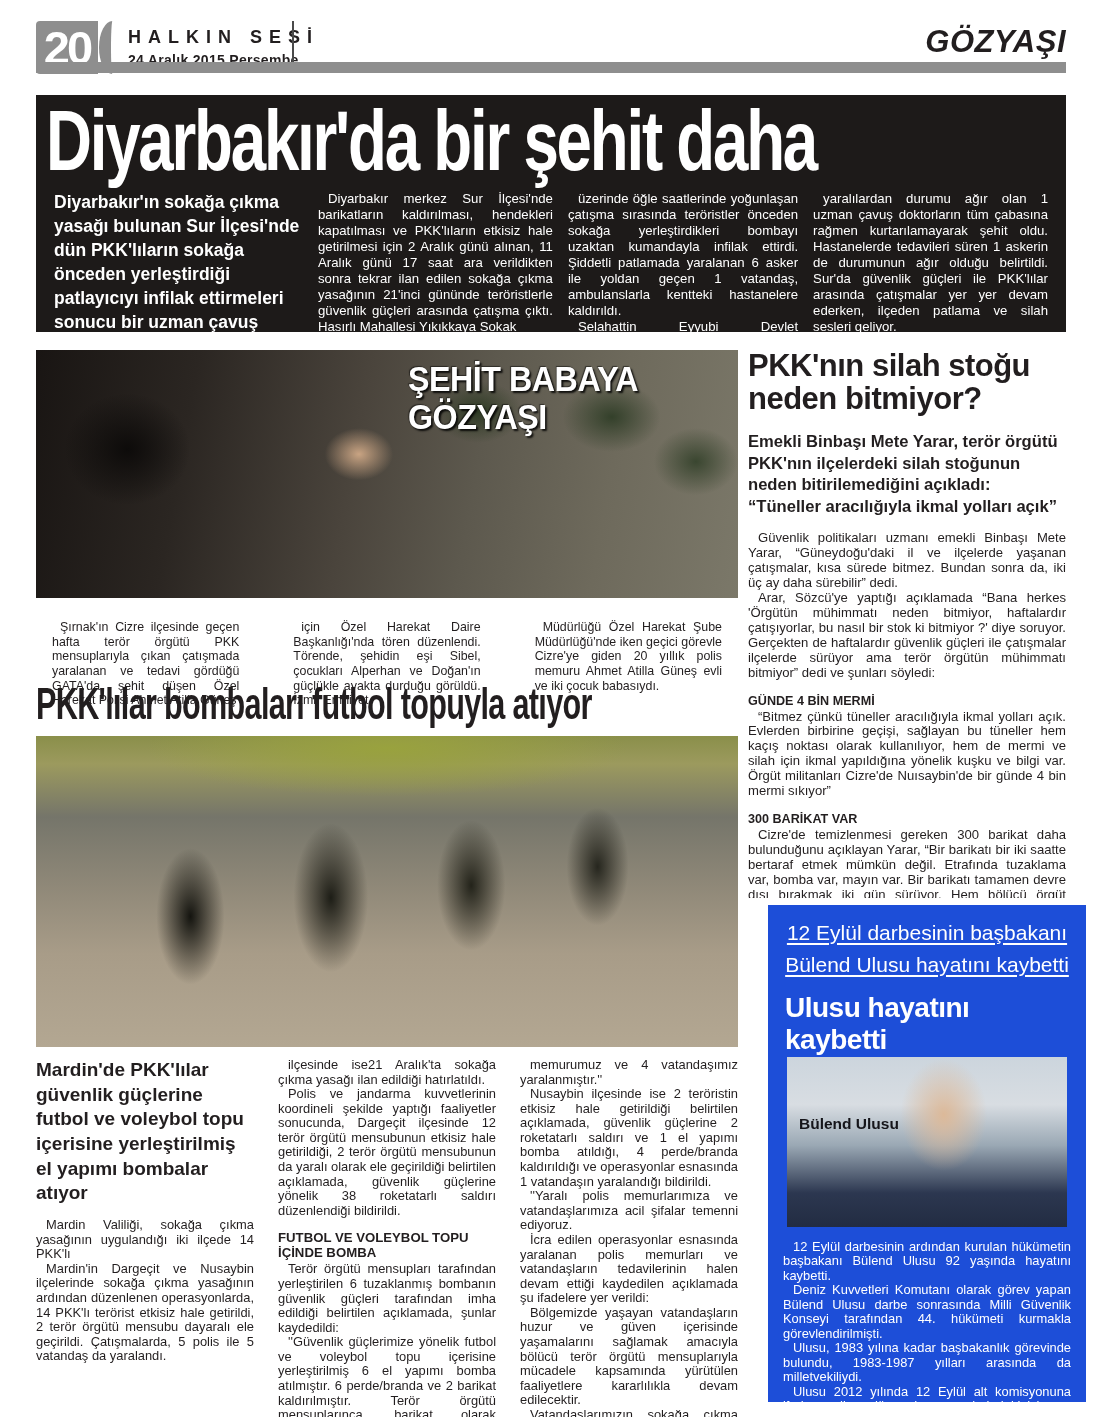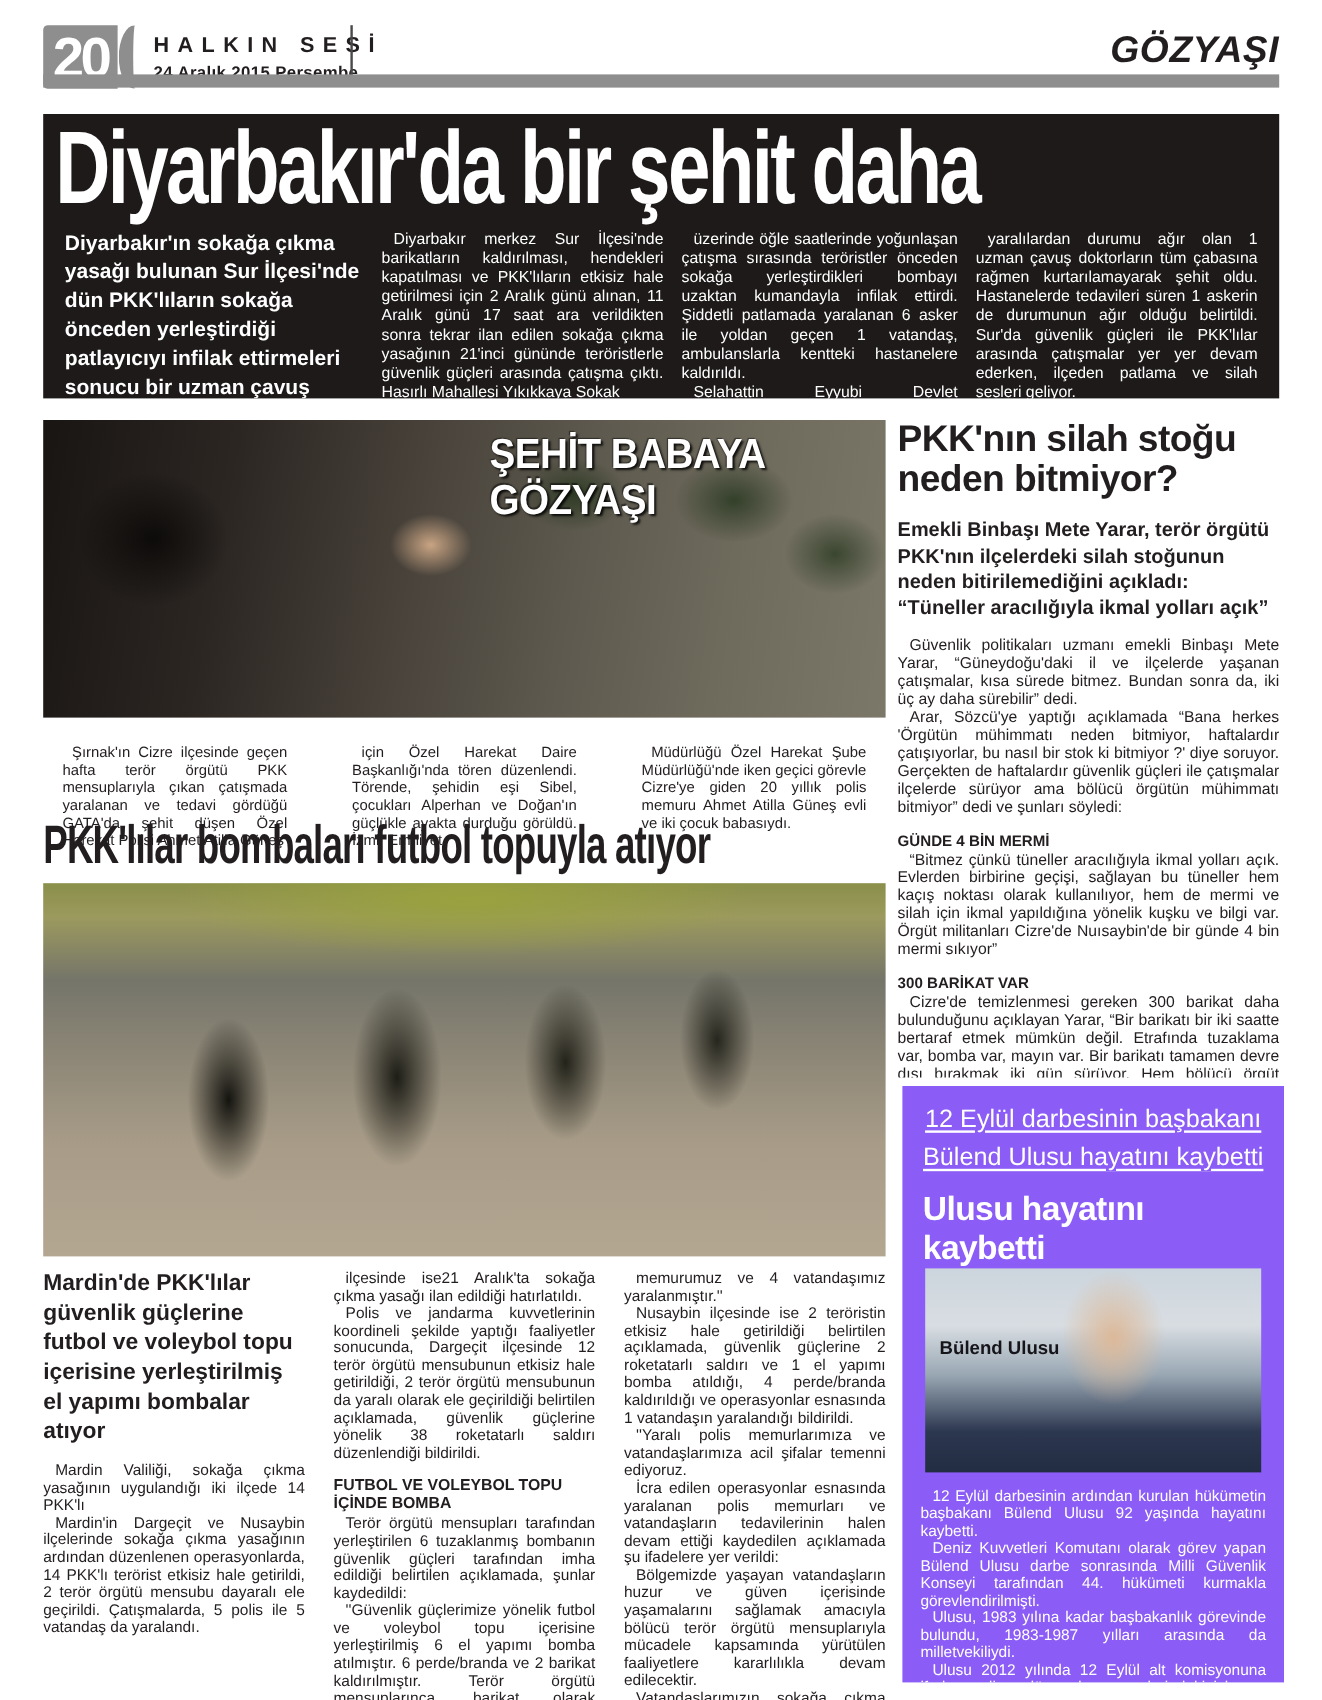--- a/index.html
+++ b/index.html
@@ -92,22 +92,22 @@
   .mardin {
     position:absolute; left:36px; top:1058px; width:702px; height:359px; overflow:hidden;
     display:grid; grid-template-columns:1fr 1fr 1fr; gap:24px;
   }
   .mardin .subhead { font-size:19px; font-weight:bold; line-height:1.3; margin:0 0 12px 0; }
   .mardin p { margin:0; font-size:12.9px; line-height:1.13; text-align:justify; text-indent:10px; }
   .mardin .sec-h { font-size:13.2px; font-weight:bold; margin:12px 0 2px 0; text-indent:0; }
 
   
   .ulusu {
-    position:absolute; left:752px; top:905px; width:318px; height:497px;
-    background:#8b5cf6; color:#fff; padding:12px 15px; overflow:hidden;
+    position:absolute; left:768px; top:905px; width:318px; height:497px;
+    background:#1d4ed8; color:#fff; padding:12px 15px; overflow:hidden;
   }
   .ulusu .kicker { text-align:center; font-size:21px; line-height:1.5; }
   .ulusu .kicker span { text-decoration:underline; text-underline-offset:3px; }
   .ulusu .big { font-size:28px; font-weight:bold; letter-spacing:-.5px; margin:12px 0 1px 2px; }
   .ulusu-photo {
     position:relative; height:170px; margin:0 4px;
     background:
       radial-gradient(62px 80px at 56% 34%, #dcb999 0%, rgba(220,185,153,0) 70%),
       linear-gradient(180deg, #ccd5dd 0%, #d8dde2 28%, #9aa8b4 52%, #2c3750 80%, #222c42 100%);
   }
@@ -156,21 +156,21 @@
   <div class="caption">
     <p>Şırnak'ın Cizre ilçesinde geçen hafta terör örgütü PKK mensuplarıyla çıkan çatışmada yaralanan ve tedavi gördüğü GATA'da şehit düşen Özel Harekat Polisi Ahmet Atilla Güneş</p>
     <p>için Özel Harekat Daire Başkanlığı'nda tören düzenlendi. Törende, şehidin eşi Sibel, çocukları Alperhan ve Doğan'ın güçlükle ayakta durduğu görüldü. İzmir Emniyet</p>
     <p>Müdürlüğü Özel Harekat Şube Müdürlüğü'nde iken geçici görevle Cizre'ye giden 20 yıllık polis memuru Ahmet Atilla Güneş evli ve iki çocuk babasıydı.</p>
   </div>
 
   <div class="silah">
     <h2>PKK'nın silah stoğu neden bitmiyor?</h2>
     <div class="sub">Emekli Binbaşı Mete Yarar, terör örgütü PKK'nın ilçelerdeki silah stoğunun neden bitirilemediğini açıkladı: “Tüneller aracılığıyla ikmal yolları açık”</div>
     <p>Güvenlik politikaları uzmanı emekli Binbaşı Mete Yarar, “Güneydoğu'daki il ve ilçelerde yaşanan çatışmalar, kısa sürede bitmez. Bundan sonra da, iki üç ay daha sürebilir” dedi.</p>
-    <p>Arar, Sözcü'ye yaptığı açıklamada “Bana herkes 'Örgütün mühimmatı neden bitmiyor, haftalardır çatışıyorlar, bu nasıl bir stok ki bitmiyor ?' diye soruyor. Gerçekten de haftalardır güvenlik güçleri ile çatışmalar ilçelerde sürüyor ama bölücü örgütün mühimmatı bitmiyor” dedi ve şunları söyledi:</p>
+    <p>Arar, Sözcü'ye yaptığı açıklamada “Bana herkes 'Örgütün mühimmatı neden bitmiyor, haftalardır çatışıyorlar, bu nasıl bir stok ki bitmiyor ?' diye soruyor. Gerçekten de haftalardır güvenlik güçleri ile çatışmalar ilçelerde sürüyor ama terör örgütün mühimmatı bitmiyor” dedi ve şunları söyledi:</p>
     <div class="sec-h">GÜNDE 4 BİN MERMİ</div>
     <p>“Bitmez çünkü tüneller aracılığıyla ikmal yolları açık. Evlerden birbirine geçişi, sağlayan bu tüneller hem kaçış noktası olarak kullanılıyor, hem de mermi ve silah için ikmal yapıldığına yönelik kuşku ve bilgi var. Örgüt militanları Cizre'de Nuısaybin'de bir günde 4 bin mermi sıkıyor”</p>
     <div class="sec-h">300 BARİKAT VAR</div>
     <p>Cizre'de temizlenmesi gereken 300 barikat daha bulunduğunu açıklayan Yarar, “Bir barikatı bir iki saatte bertaraf etmek mümkün değil. Etrafında tuzaklama var, bomba var, mayın var. Bir barikatı tamamen devre dışı bırakmak iki gün sürüyor. Hem bölücü örgüt militanlarını etkisiz hale getireceksiniz hem de barikatı devre dışı bırakacaksınız. Nusaybin'de ise güvenlik güçleri, barikatların kaldırılması konusunda henüz işin başındalar” dedi.</p>
   </div>
 
   <div class="futbol-h">
     <span>PKK'lılar bombaları futbol topuyla atıyor</span>
   </div>
   <div class="photo2"></div>

